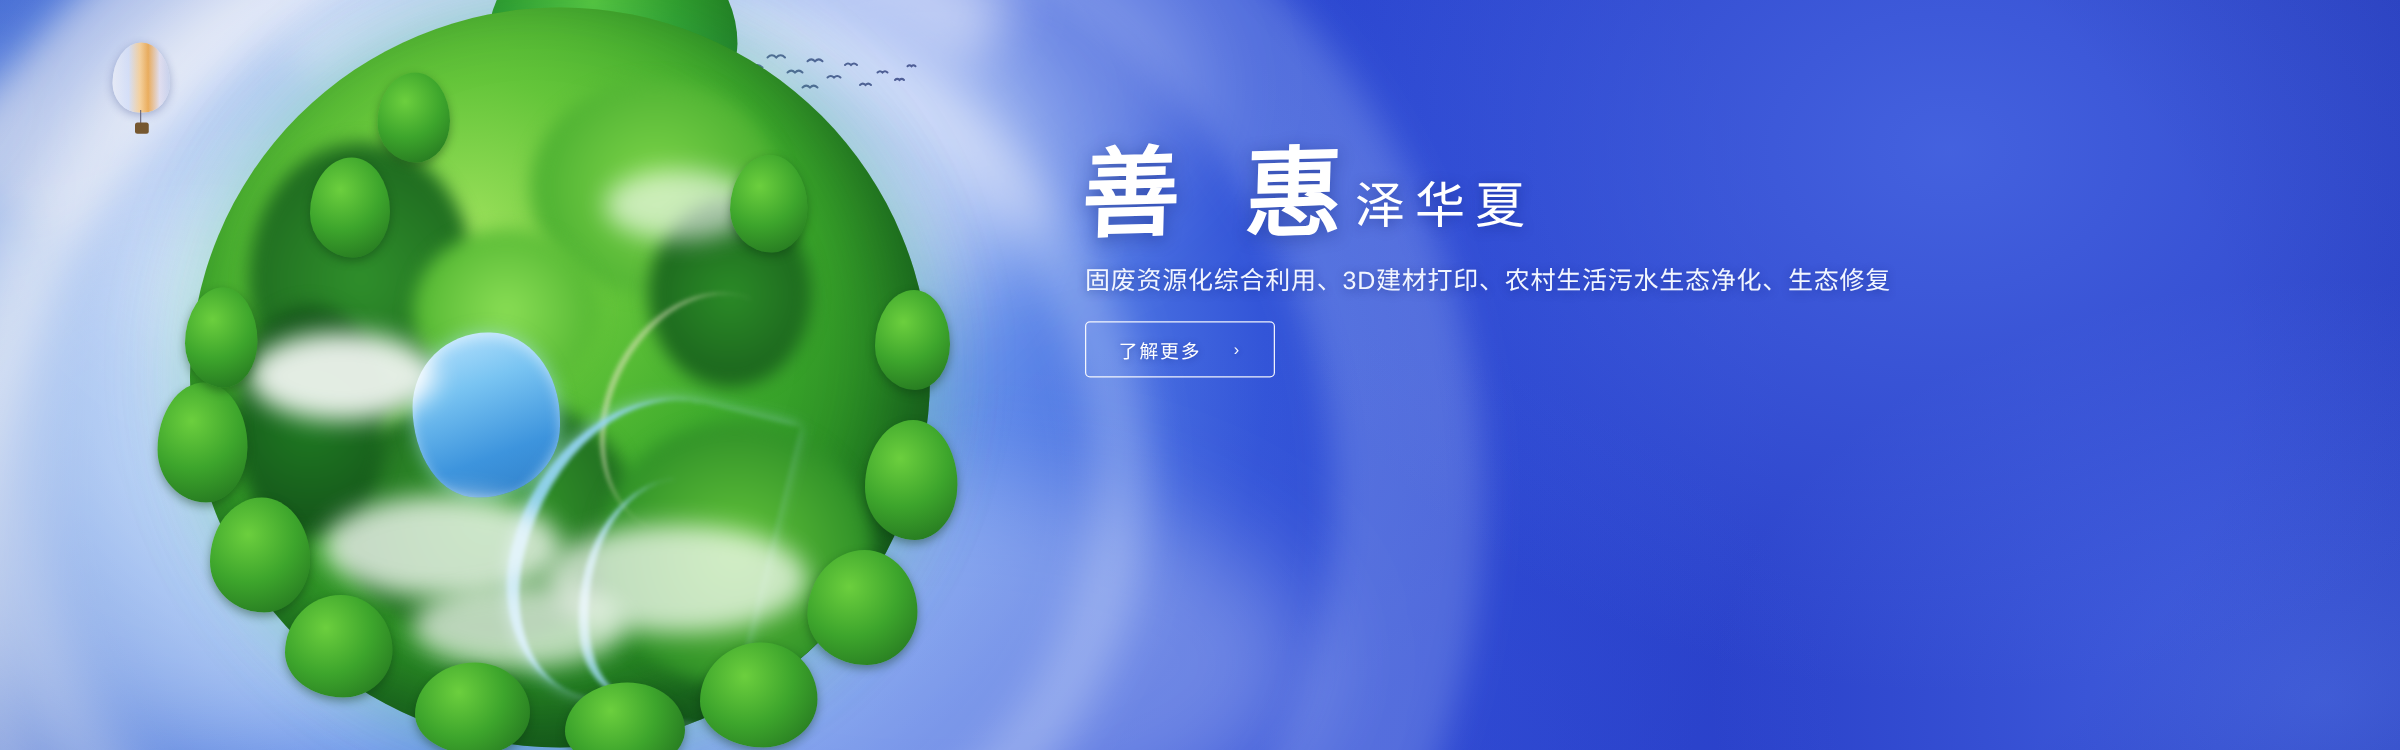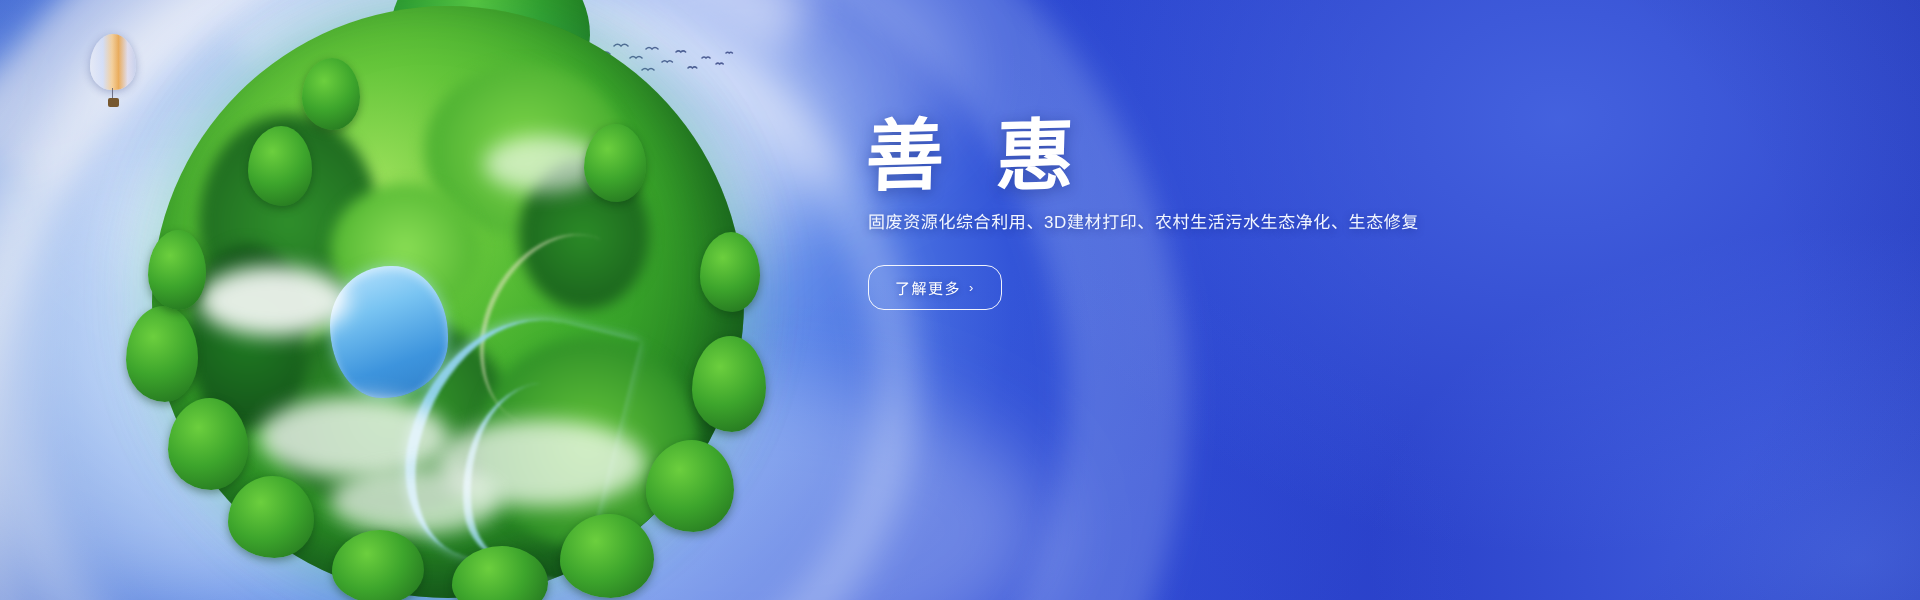--- a/index.html
+++ b/index.html
@@ -228,37 +228,37 @@
   .subtitle{
     font-size:25px;
     font-weight:400;
     letter-spacing:9px;
     margin:0 0 22px 6px;
     white-space:nowrap;
     text-shadow:0 2px 9px rgba(10,28,110,.45);
   }
 
   .desc{
-    font-size:17px;
+    font-size:20px;
     font-weight:400;
     letter-spacing:.6px;
-    margin:0 0 32px 6px;
+    margin:0 0 20px 6px;
     white-space:nowrap;
     color:#f2f6ff;
     text-shadow:0 2px 8px rgba(10,28,110,.45);
   }
 
   .cta{
     display:inline-flex;
     align-items:center;
-    gap:8px;
+    gap:26px;
     margin-left:6px;
     padding:11px 26px;
     border:1px solid rgba(255,255,255,.92);
-    border-radius:16px;
+    border-radius:4px;
     background:transparent;
     color:#ffffff;
     font-size:15px;
     letter-spacing:1.5px;
     cursor:pointer;
     text-shadow:0 1px 6px rgba(10,28,110,.4);
   }
   .cta .chev{font-size:13px;opacity:.95;}
 </style>
 </head>
@@ -350,20 +350,21 @@
 
   <div class="content">
 
     <h1 class="headline">
       <span class="hl-group">
         <span class="hl-big">善</span>
       </span>
       <span class="hl-gap"></span>
       <span class="hl-group">
         <span class="hl-big">惠</span>
+        <span class="hl-small">泽华夏</span>
       </span>
     </h1>
 
 
     <p class="desc">固废资源化综合利用、3D建材打印、农村生活污水生态净化、生态修复</p>
 
     <button class="cta">
       <span>了解更多</span>
       <span class="chev">›</span>
     </button>

